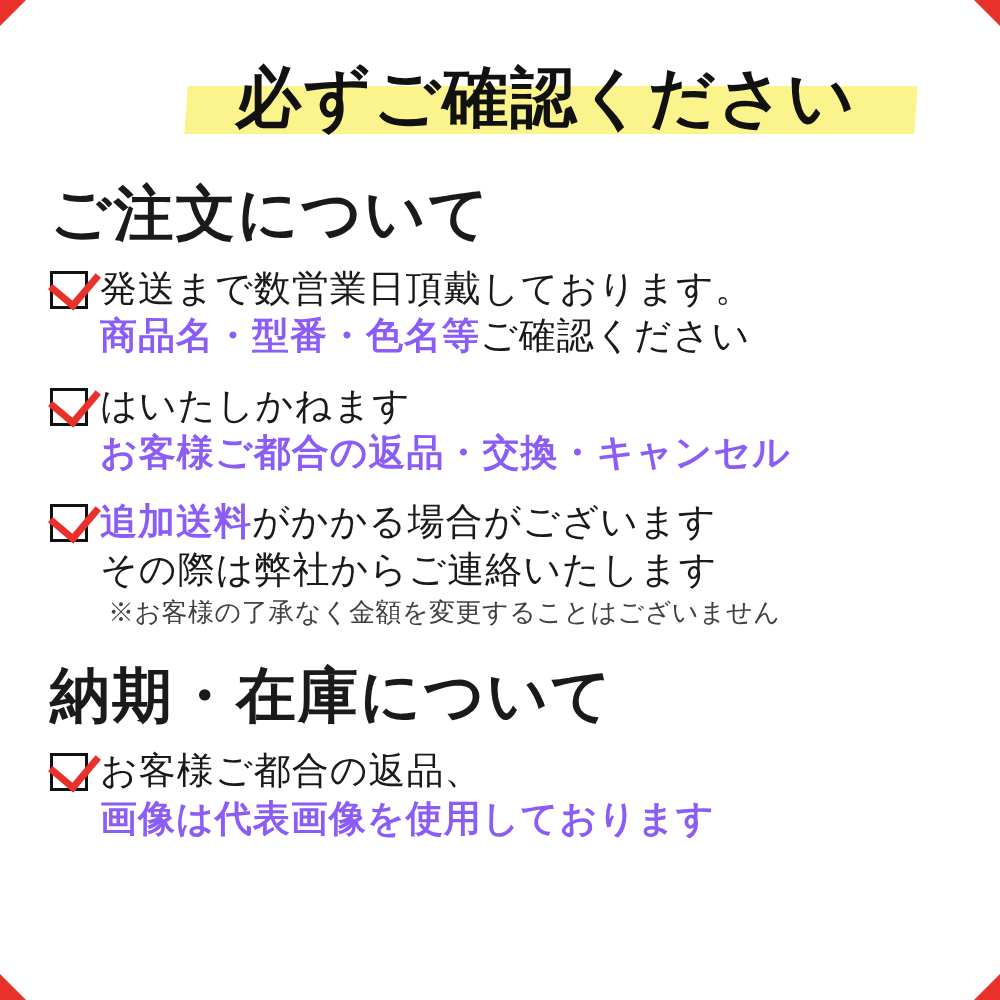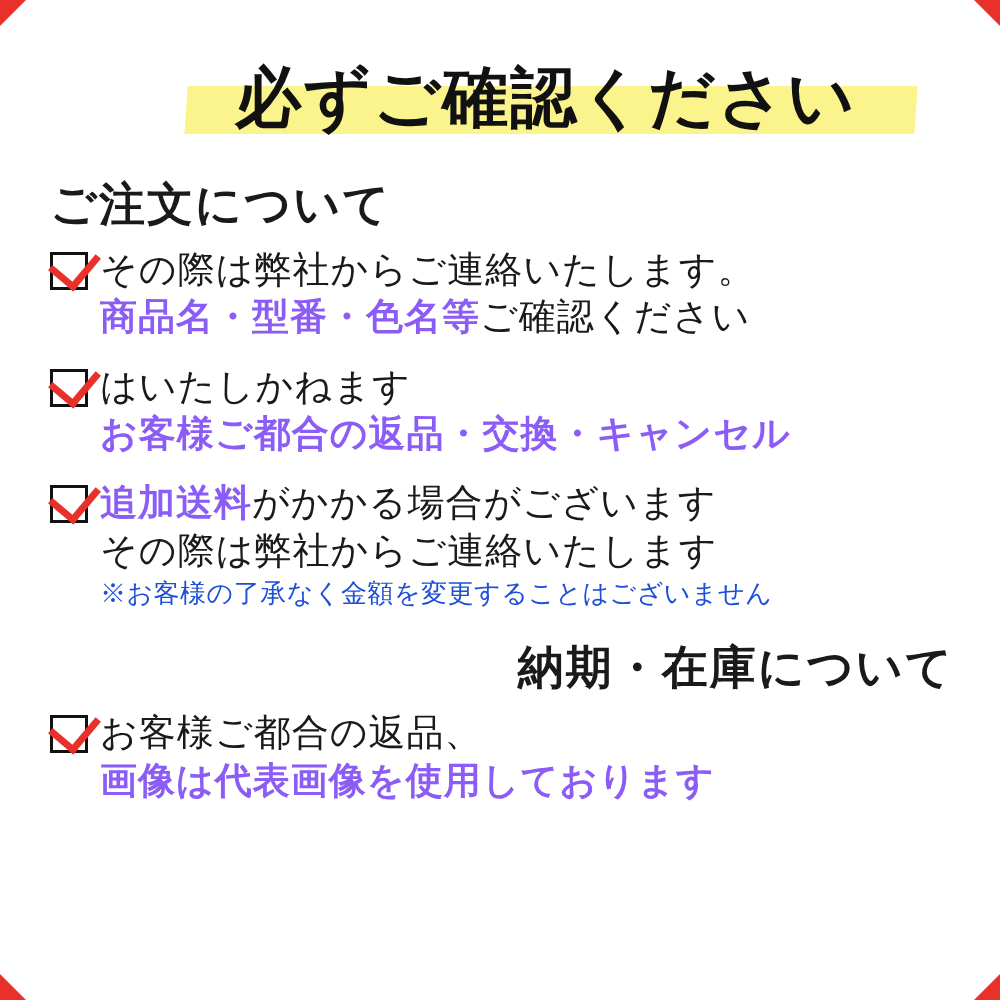--- a/index.html
+++ b/index.html
@@ -77,28 +77,27 @@
     font-weight: bold;
     font-size: 66px;
     letter-spacing: 2px;
     color: #111111;
     line-height: 1.0;
   }
 
   .section-head {
     font-family: "DejaVu Serif", "Liberation Serif", serif;
     font-weight: bold;
-    font-size: 46px;
+    font-size: 60px;
     color: #1a1a1a;
     letter-spacing: 2px;
     margin: 22px 0 10px 4px;
   }
   .section-head.second {
     margin-top: 26px;
-    text-align: right;
   }
 
   .item {
     display: flex;
     align-items: flex-start;
     margin: 0 0 22px 4px;
   }
   .item.tight {
     margin-bottom: 14px;
   }
@@ -138,23 +137,23 @@
   .line.bold {
     font-weight: bold;
   }
   .red {
     color: #8b5cf6;
     font-weight: bold;
   }
   .note {
     font-family: "DejaVu Serif", "Liberation Serif", serif;
     font-size: 26px;
-    color: #1d4ed8;
+    color: #404040;
     letter-spacing: 0.5px;
-    margin: 2px 0 0 0;
+    margin: 2px 0 0 8px;
     white-space: nowrap;
   }
 </style>
 </head>
 <body>
 
 <div class="corner corner-tl"></div>
 <div class="corner corner-tr"></div>
 <div class="corner corner-bl"></div>
 <div class="corner corner-br"></div>
@@ -164,21 +163,21 @@
   <div class="title-wrap">
     <div class="title-hl"></div>
     <div class="title-text">必ずご確認ください</div>
   </div>
 
   <div class="section-head">ご注文について</div>
 
   <div class="item">
     <span class="check"></span>
     <div class="lines">
-      <div class="line">その際は弊社からご連絡いたします。</div>
+      <div class="line">発送まで数営業日頂戴しております。</div>
       <div class="line"><span class="red">商品名・型番・色名等</span><span>ご確認ください</span></div>
     </div>
   </div>
 
   <div class="item">
     <span class="check"></span>
     <div class="lines">
       <div class="line">はいたしかねます</div>
       <div class="line bold"><span class="red">お客様ご都合の返品・交換・キャンセル</span></div>
     </div>

